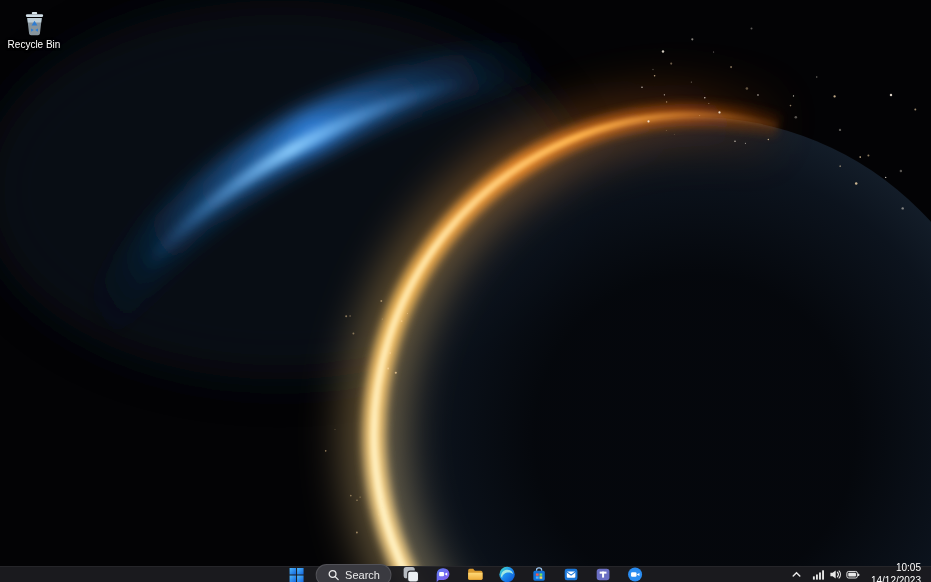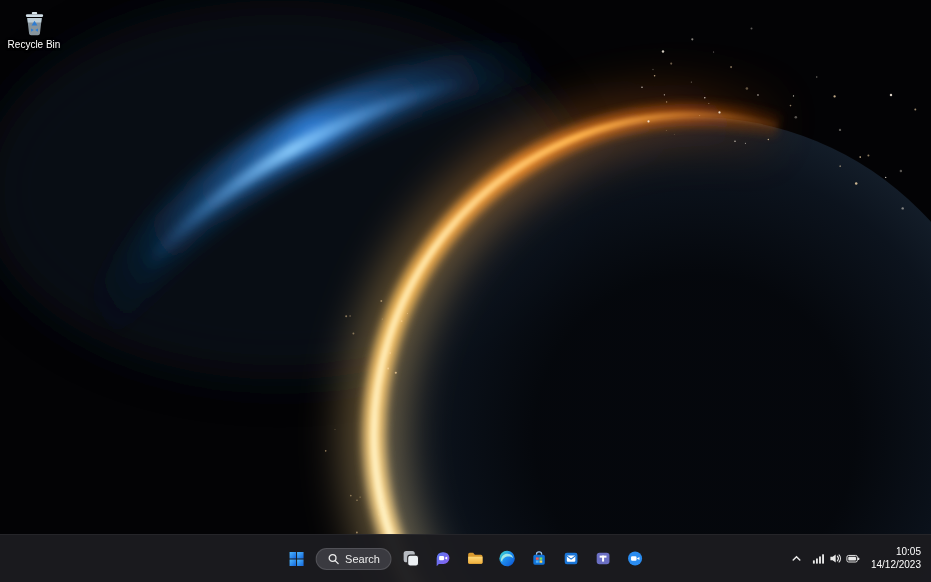--- a/index.html
+++ b/index.html
@@ -4,21 +4,21 @@
 <style>
   *{margin:0;padding:0;box-sizing:border-box;}
   html,body{width:931px;height:582px;overflow:hidden;background:#000;font-family:"Liberation Sans",sans-serif;}
   .screen{position:relative;width:931px;height:582px;overflow:hidden;background:#6d28d9;}
   .wallpaper{position:absolute;inset:0;display:block;z-index:0;}
   .desktop-icons{position:absolute;top:6px;left:2px;display:flex;flex-direction:column;gap:10px;z-index:1;}
   .desktop-icon{width:64px;display:flex;flex-direction:column;align-items:center;padding:2px 0;cursor:default;}
   .di-img{width:29px;height:29px;display:block;}
   .di-label{margin-top:2px;font-size:10px;line-height:1.15;color:#fff;text-align:center;
             text-shadow:0 1px 2px #000,0 0 3px rgba(0,0,0,.9);max-width:60px;}
-  .taskbar{position:absolute;left:0;right:0;bottom:0;height:48px;background:rgba(27,27,31,0.97);
+  .taskbar{position:absolute;left:0;right:0;bottom:0;height:16px;background:rgba(27,27,31,0.97);
            border-top:1px solid rgba(255,255,255,0.05);z-index:2;}
   .tb-center{position:absolute;left:50%;top:0;transform:translateX(-50%);height:100%;
              display:flex;align-items:center;gap:6px;}
   .tb-btn{width:26px;height:26px;border:none;background:transparent;border-radius:4px;
           display:flex;align-items:center;justify-content:center;padding:0;cursor:pointer;}
   .tb-btn svg{display:block;}
   .search-pill{height:22px;border:1px solid rgba(255,255,255,0.12);background:#3a3a40;border-radius:12px;
                display:flex;align-items:center;gap:6px;padding:0 11px;color:#ececec;font-size:11px;
                cursor:pointer;font-family:inherit;}
   .tb-right{position:absolute;right:0;top:0;height:100%;display:flex;align-items:center;gap:2px;padding-right:5px;}

